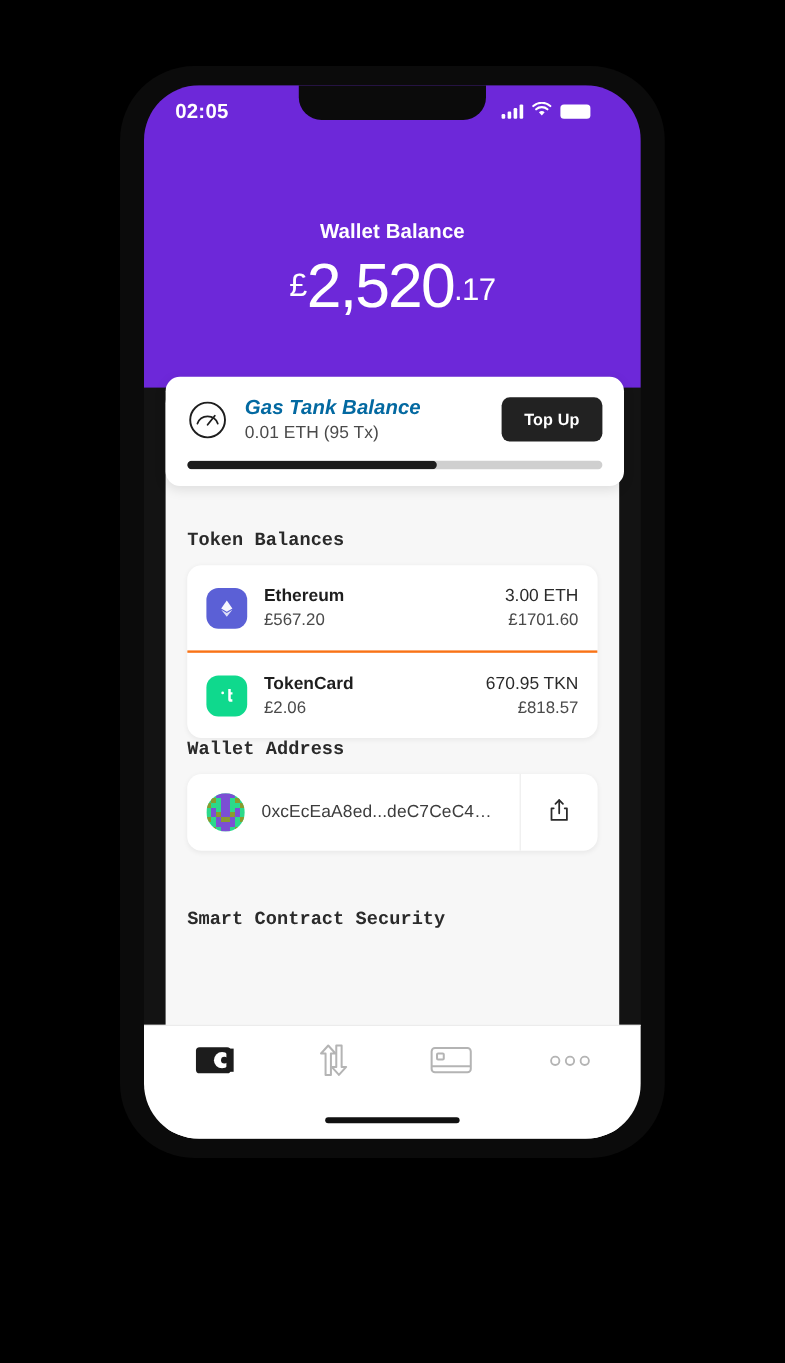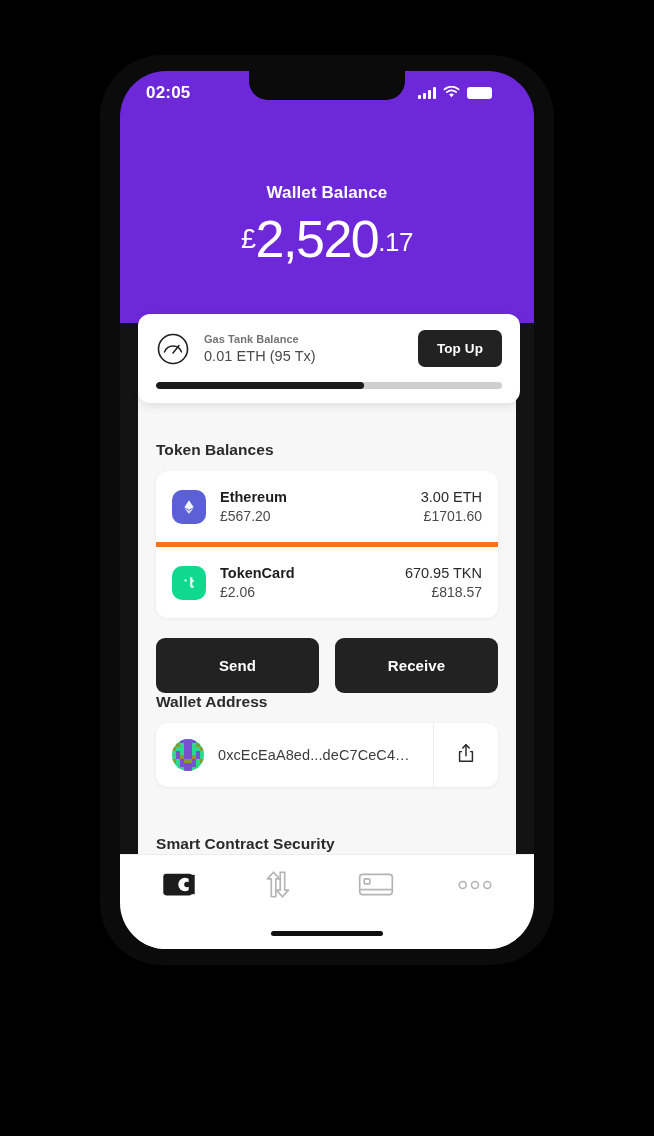--- a/index.html
+++ b/index.html
@@ -168,25 +168,26 @@
     display: flex;
     align-items: center;
   }
   .gauge-icon {
     width: 34px; height: 34px;
     flex: 0 0 34px;
     margin-right: 14px;
   }
   .gas-text { flex: 1 1 auto; min-width: 0; }
   .gas-label {
-    font-size: 11px;
-    font-weight: bold;
-    color: #737373;
+    font-size: 17px;
+    font-weight: bold;
+    color: #0369a1;
     letter-spacing: 0.05px;
     margin-bottom: 3px;
+    font-style: italic;
   }
   .gas-sub {
     font-size: 14.5px;
     color: #4a4a4a;
     letter-spacing: 0.05px;
   }
   .topup-btn {
     flex: 0 0 auto;
     background: #222222;
     color: #ffffff;
@@ -224,36 +225,37 @@
     padding: 0 18px;
     box-sizing: border-box;
   }
 
   .section-title {
     font-size: 15.5px;
     font-weight: bold;
     color: #2a2a2a;
     letter-spacing: 0.05px;
     margin: 0 0 12px 0;
+    font-family: Liberation Mono, monospace;
   }
 
   
   .token-card {
     background: #ffffff;
     border-radius: 12px;
     box-shadow: 0 1px 4px rgba(0,0,0,0.06);
     overflow: hidden;
   }
   .token-row {
     display: flex;
     align-items: center;
     padding: 18px 16px;
   }
   .token-row + .token-row {
-    border-top: 5px solid #f97316;
+    border-top: 2px solid #f97316;
   }
   .token-icon {
     width: 34px; height: 34px;
     flex: 0 0 34px;
     border-radius: 10px;
     margin-right: 14px;
     display: flex;
     align-items: center;
     justify-content: center;
   }
@@ -450,24 +452,20 @@
             <div class="token-price">£2.06</div>
           </div>
           <div class="token-vals">
             <div class="token-amt">670.95 TKN</div>
             <div class="token-fiat">£818.57</div>
           </div>
         </div>
 
       </div>
 
-      <div class="actions">
-        <button class="action-btn">Send</button>
-        <button class="action-btn">Receive</button>
-      </div>
 
       <h2 class="section-title addr-heading">Wallet Address</h2>
 
       <div class="addr-card">
         <div class="addr-left">
           <span class="identicon">
             <svg viewBox="0 0 8 8" width="32" height="32" shape-rendering="crispEdges">
               <rect width="8" height="8" fill="#2bd98a"></rect>
               <rect x="2" y="0" width="4" height="1" fill="#7b4fd4"></rect>
               <rect x="1" y="1" width="1" height="1" fill="#8a9b2e"></rect>

